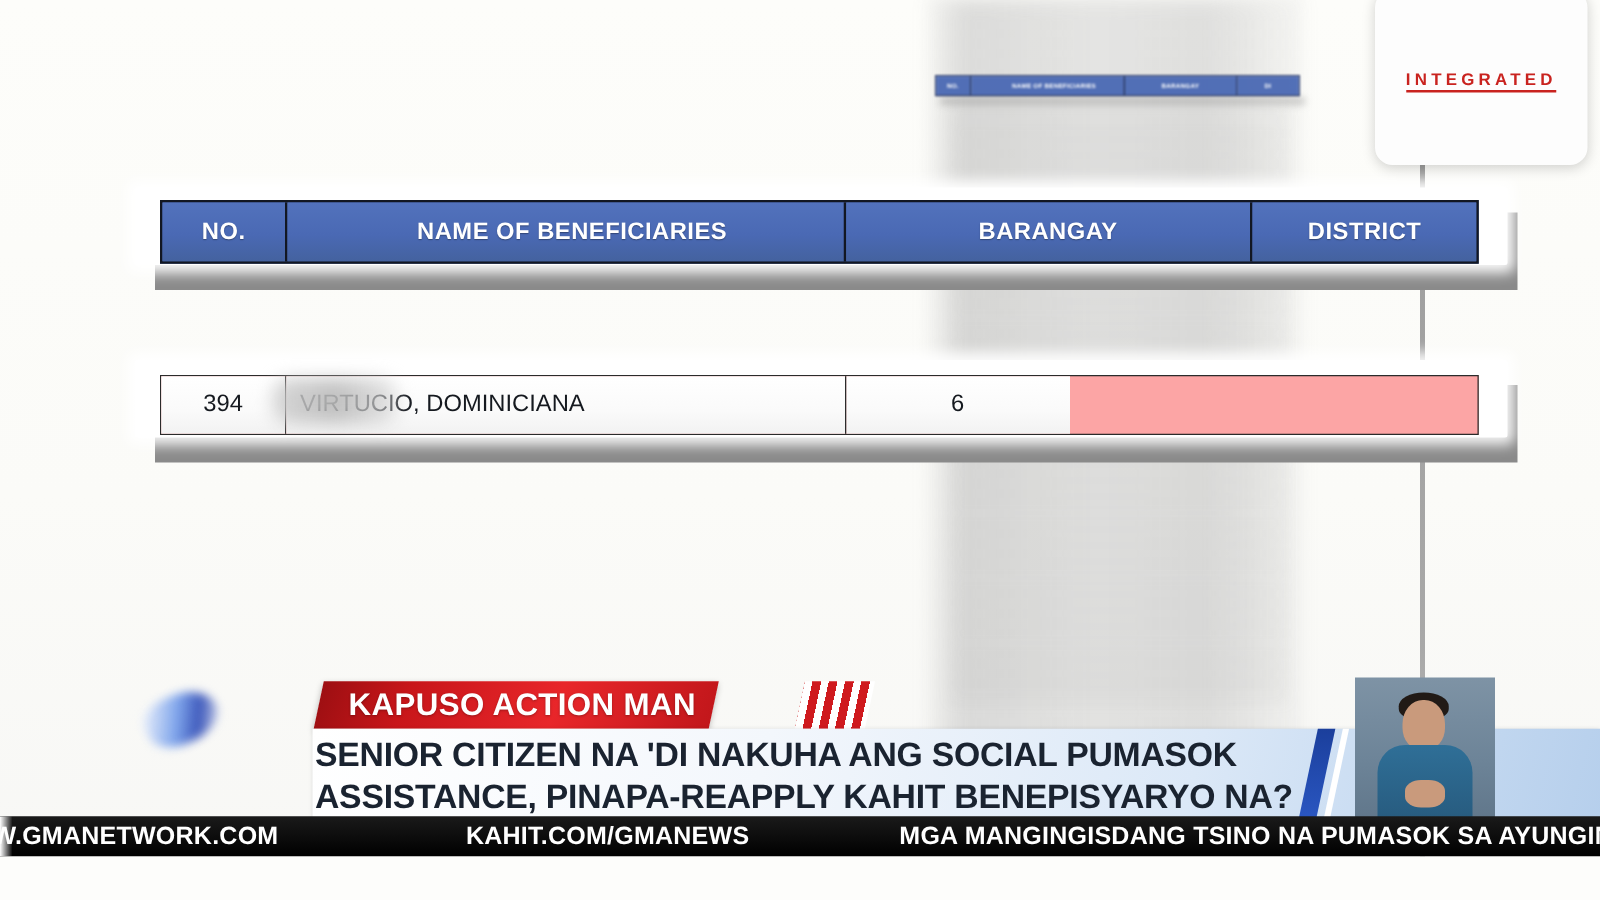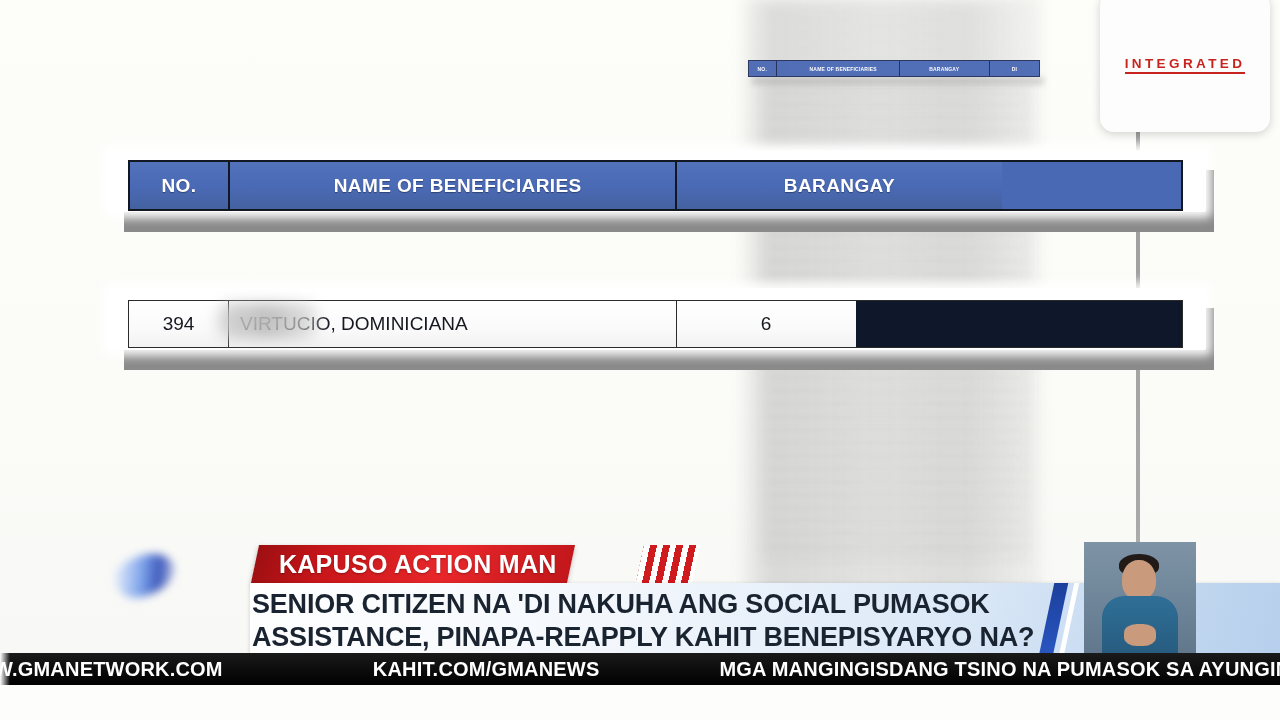--- a/index.html
+++ b/index.html
@@ -101,21 +101,21 @@
     text-shadow:0 1px 1px rgba(0,0,0,.35);
     background:linear-gradient(180deg,#5272bc 0%,#4a69b4 55%,#44629f 100%);
   }
   #header-table .hcell:last-child { border-right:none; }
 
   #data-table {
     position:absolute; left:128px; top:300px;
     width:1055px; height:48px;
     display:flex;
     border:1px solid #2b2b2b;
-    background:#0f172a;
+    background:#fca5a5;
   }
   #data-table .dcell {
     border-right:1px solid #2b2b2b;
     display:flex; align-items:center;
     color:#15191f; font-size:19px;
     background:linear-gradient(180deg,#ffffff 0%,#fafafa 60%,#f2f2f2 100%);
   }
   #data-table .dcell:last-child { border-right:none; }
   .c-no { justify-content:center; }
   .c-name { justify-content:flex-start; padding-left:10px; position:relative; }
@@ -324,20 +324,21 @@
   <div class="gc w-brgy">BARANGAY</div>
   <div class="gc w-dist">DI</div>
 </div>
 
 <div class="tbl-shadow" id="hdr-shadow"></div>
 <div id="hdr-glow"></div>
 <div id="header-table">
   <div class="hcell w-no">NO.</div>
   <div class="hcell w-name">NAME OF BENEFICIARIES</div>
   <div class="hcell w-brgy">BARANGAY</div>
+  <div class="hcell w-dist">DISTRICT</div>
 </div>
 
 <div class="tbl-shadow" id="row-shadow"></div>
 <div id="row-glow"></div>
 <div id="data-table">
   <div class="dcell w-no c-no">394</div>
   <div class="dcell w-name c-name">VIRTUCIO, DOMINICIANA</div>
   <div class="dcell w-dist c-dist">6</div>
 </div>
 <div class="redact"></div>

